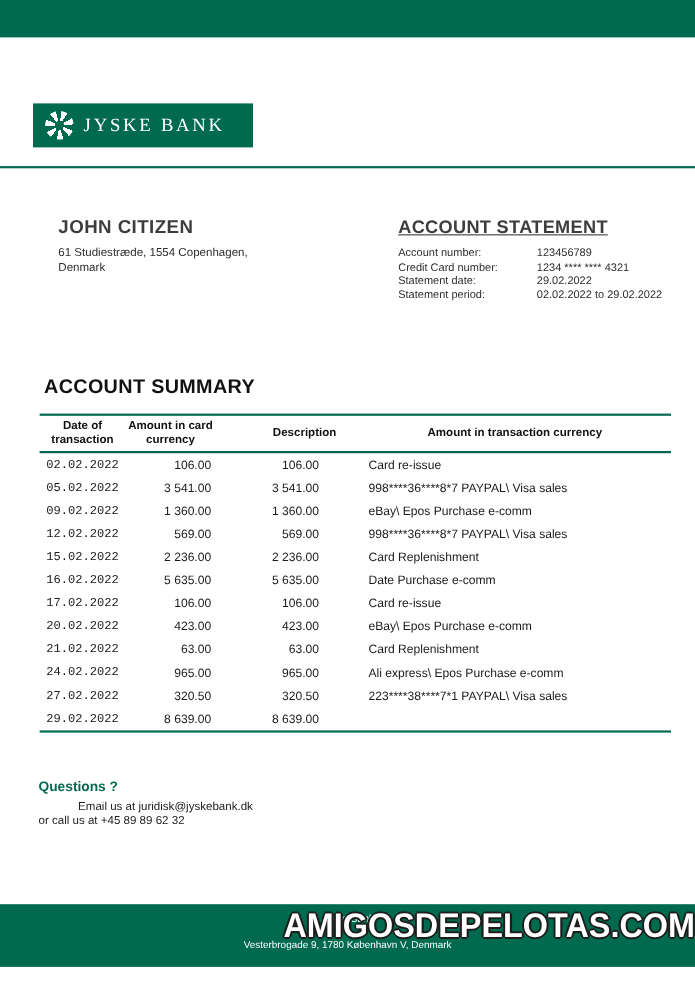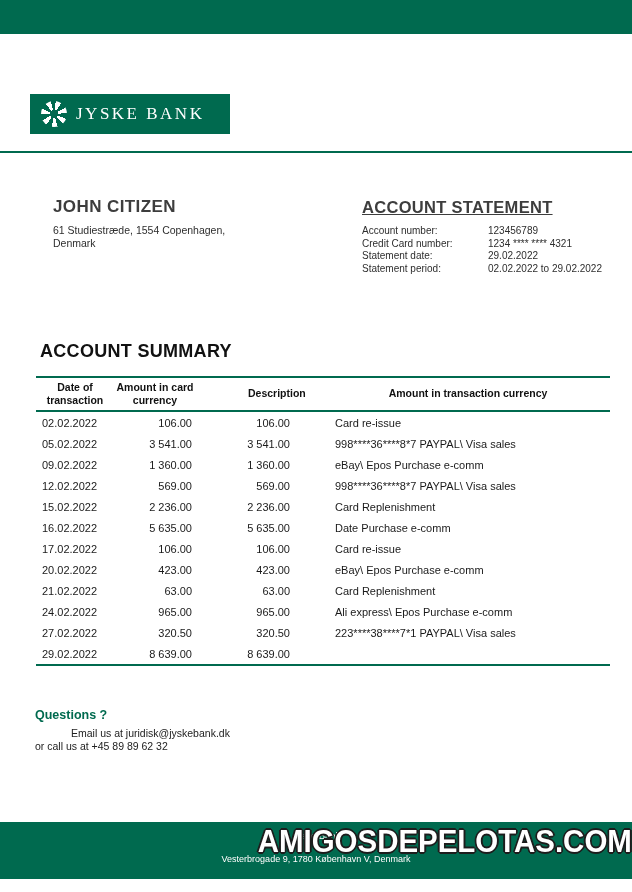--- a/index.html
+++ b/index.html
@@ -50,21 +50,21 @@
   .thead {
     display:grid; grid-template-columns:78px 82px 130px 1fr;
     border-bottom:2px solid var(--green); padding:3px 0 4px; align-items:center;
   }
   .th { font-size:10.5px; font-weight:bold; color:#111; text-align:center; line-height:1.2; }
   .th-amt1 { padding:0 2px; }
   .th-amt2 { padding:0 8px; }
   .th-desc { text-align:left; padding-left:52px; }
   .tr { display:grid; grid-template-columns:78px 82px 130px 1fr; height:21px; align-items:center; }
   .td { font-size:11px; color:#1a1a1a; white-space:nowrap; }
-  .td-date { padding-left:6px; }
+  .td-date { padding-left:6px;font-family:Liberation Mono, monospace; }
   .td-amt1 { text-align:right; padding-right:4px; }
   .td-amt2 { text-align:right; padding-right:36px; }
   .td-desc { padding-left:9px; }
 
   .questions { position:absolute; left:35px; top:708px; }
   .questions-title { color:var(--green); font-size:12.5px; font-weight:bold; }
   .questions-line { font-size:10.5px; color:#222; line-height:13px; }
   .questions-line.first { margin-top:5px;padding-left:36px; }
 
   .footer {

